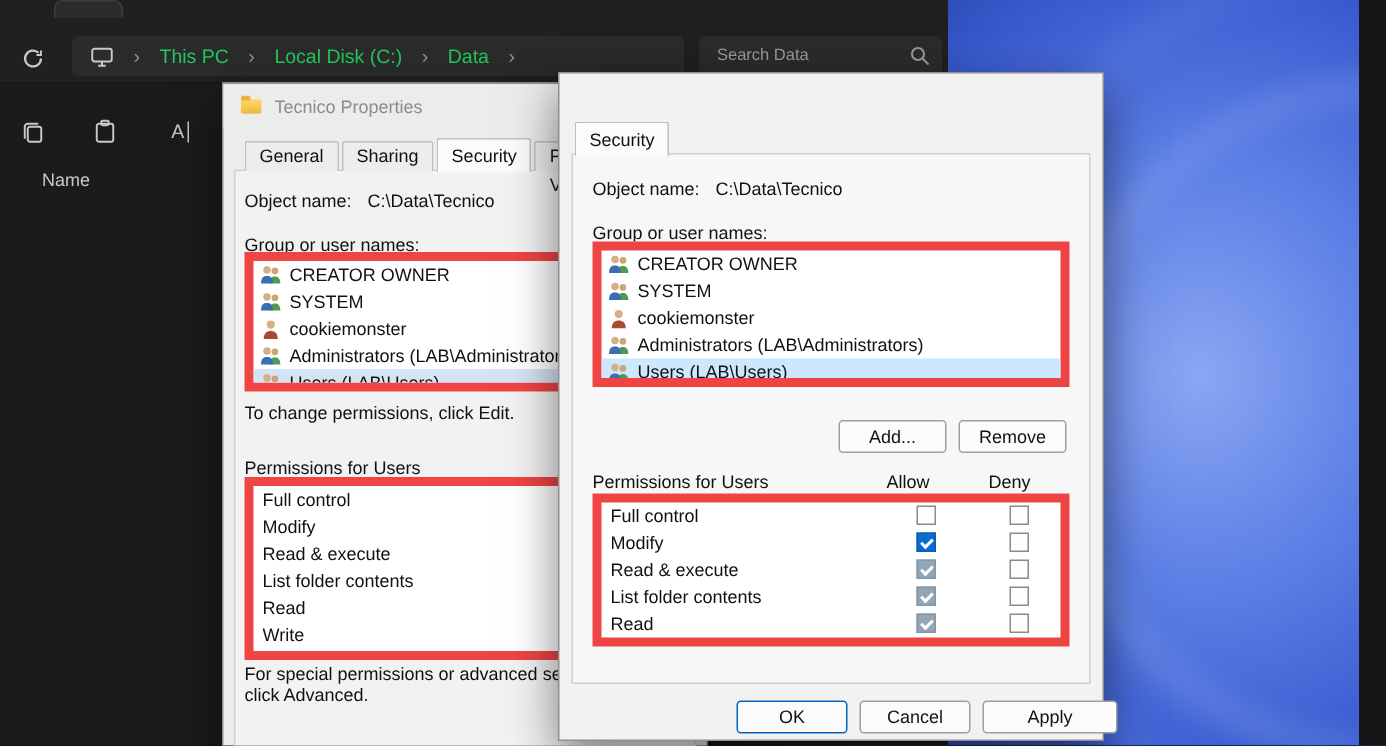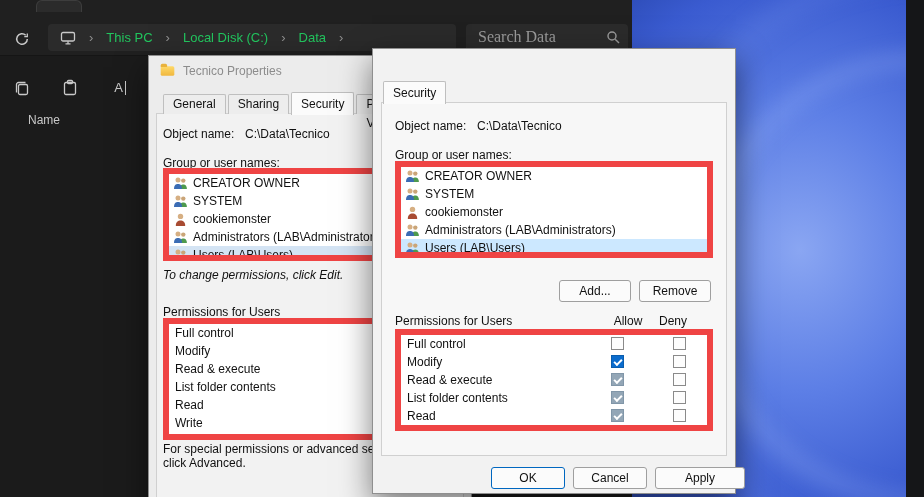--- a/index.html
+++ b/index.html
@@ -22,22 +22,22 @@
   .tab-sliver{position:absolute;left:36px;top:0;width:44px;height:11px;background:#2b2b2b;
               border:1px solid #3d3d3d;border-bottom:none;border-radius:6px 6px 0 0;}
   .nav-btn{position:absolute;left:12px;top:29px;width:20px;height:20px;display:flex;align-items:center;justify-content:center;
            background:none;border:none;padding:0;cursor:default;}
   .crumb-bar{position:absolute;left:48px;top:24px;width:408px;height:27px;background:#2b2b2b;border-radius:4px;
              display:flex;align-items:center;gap:13px;padding:0 12px;box-sizing:border-box;}
   .crumb{color:#22c55e;font-size:13px;white-space:nowrap;}
   .crumb-sep{color:#909090;font-size:13px;}
   .searchbox{position:absolute;left:466px;top:24px;width:162px;height:27px;background:#2b2b2b;border-radius:4px;
              border-bottom:1px solid #5a5a5a;display:flex;align-items:center;box-sizing:border-box;padding:0 8px 0 10px;}
-  .search-input{flex:1;background:transparent;border:none;outline:none;color:#cfcfcf;font-size:16px;
-                font-family:Liberation Serif, serif;min-width:0;}
+  .search-input{flex:1;background:transparent;border:none;outline:none;color:#cfcfcf;font-size:11px;
+                font-family:Liberation Sans, sans-serif;min-width:0;}
   .search-input::placeholder{color:#9a9a9a;}
   .cmdbar{position:absolute;left:0;top:72px;width:632px;height:32px;}
   .cmd-btn{position:absolute;top:4px;width:24px;height:24px;background:none;border:none;padding:0;
            display:flex;align-items:center;justify-content:center;}
   .cmd-rename{color:#c9c9c9;font-size:13px;border-right:1.5px solid #c9c9c9;padding-right:2px;line-height:14px;}
   .col-header{position:absolute;left:28px;top:113px;font-size:12px;color:#c8c8c8;}
   .file-row{position:absolute;left:6px;width:140px;height:20px;display:flex;align-items:center;gap:8px;
             padding-left:18px;box-sizing:border-box;border-radius:4px;}
   .file-row.selected{background:#3a3a40;}
   .file-row .lbl{color:#ececec;font-size:13px;white-space:nowrap;}
@@ -77,39 +77,39 @@
 
   
   .props{left:148px;top:55px;width:322px;height:470px;background:#ececec;z-index:3;}
   .props .dlg-title{background:#ececec;color:#8c8c8c;}
   .props .tabs{left:14px;top:36px;}
   .props .tabpage{left:7px;top:57px;right:7px;bottom:6px;background:#f2f2f2;}
   .props .obj-row{left:14px;top:71px;}
   .props .obj-val{left:96px;top:71px;}
   .props .grp-lbl{left:14px;top:100px;}
   .props .grp-list{left:14px;top:112px;width:294px;height:93px;}
-  .props .edit-hint{left:14px;top:212px;font-style:italic;}
+  .props .edit-hint{left:14px;top:212px;}
   .props .perm-lbl{left:14px;top:249px;}
   .props .perm-list{left:14px;top:262px;width:294px;height:122px;}
   .props .adv1{left:14px;top:386px;}
   .props .adv2{left:14px;top:400px;}
 
   
   .perms{left:372px;top:48px;width:362px;height:444px;background:#f2f2f2;z-index:4;}
   .perms .dlg-title{background:#fff;color:#000;}
   .perms .tabs{left:10px;top:32px;}
   .perms .tabpage{left:8px;top:53px;right:8px;bottom:37px;}
   .perms .obj-row{left:22px;top:70px;}
   .perms .obj-val{left:104px;top:70px;}
   .perms .grp-lbl{left:22px;top:99px;}
   .perms .grp-list{left:22px;top:112px;width:318px;height:97px;}
   .perms .add-btn{left:186px;top:231px;width:72px;}
   .perms .rem-btn{left:266px;top:231px;width:72px;}
   .perms .perm-lbl{left:22px;top:265px;}
-  .perms .allow-h{left:235px;top:265px;width:40px;text-align:center;}
+  .perms .allow-h{left:218px;top:265px;width:40px;text-align:left;}
   .perms .deny-h{left:280px;top:265px;width:40px;text-align:center;}
   .perms .perm-list{left:22px;top:280px;width:318px;height:102px;}
   .perms .ok-btn{left:118px;top:418px;width:74px;}
   .perms .cancel-btn{left:200px;top:418px;width:74px;}
   .perms .apply-btn{left:282px;top:418px;width:90px;}
 </style>
 </head>
 <body>
 
 <div class="stage">

